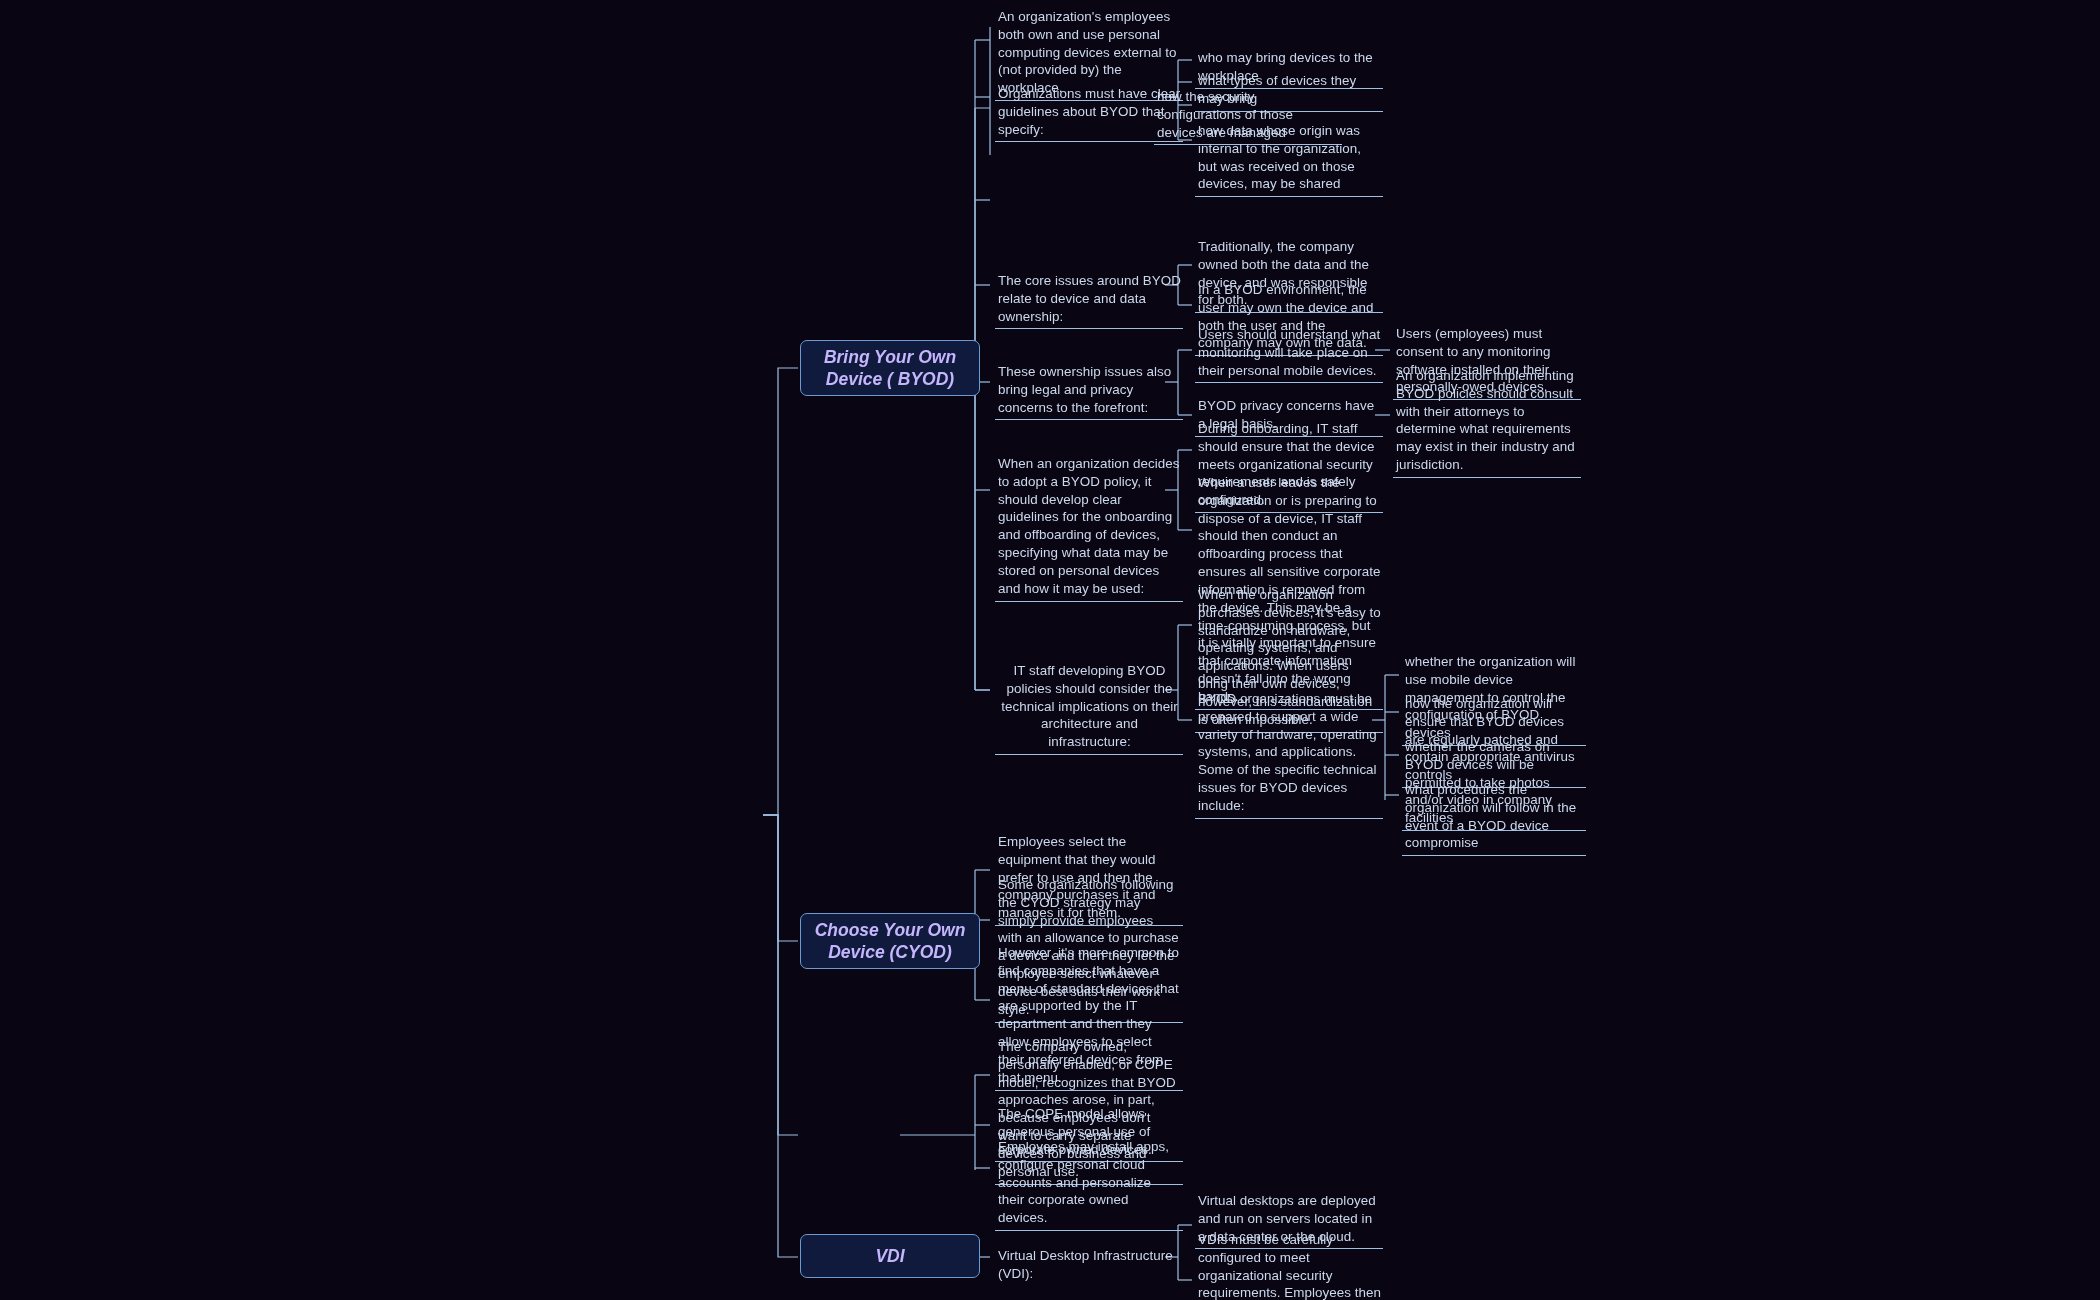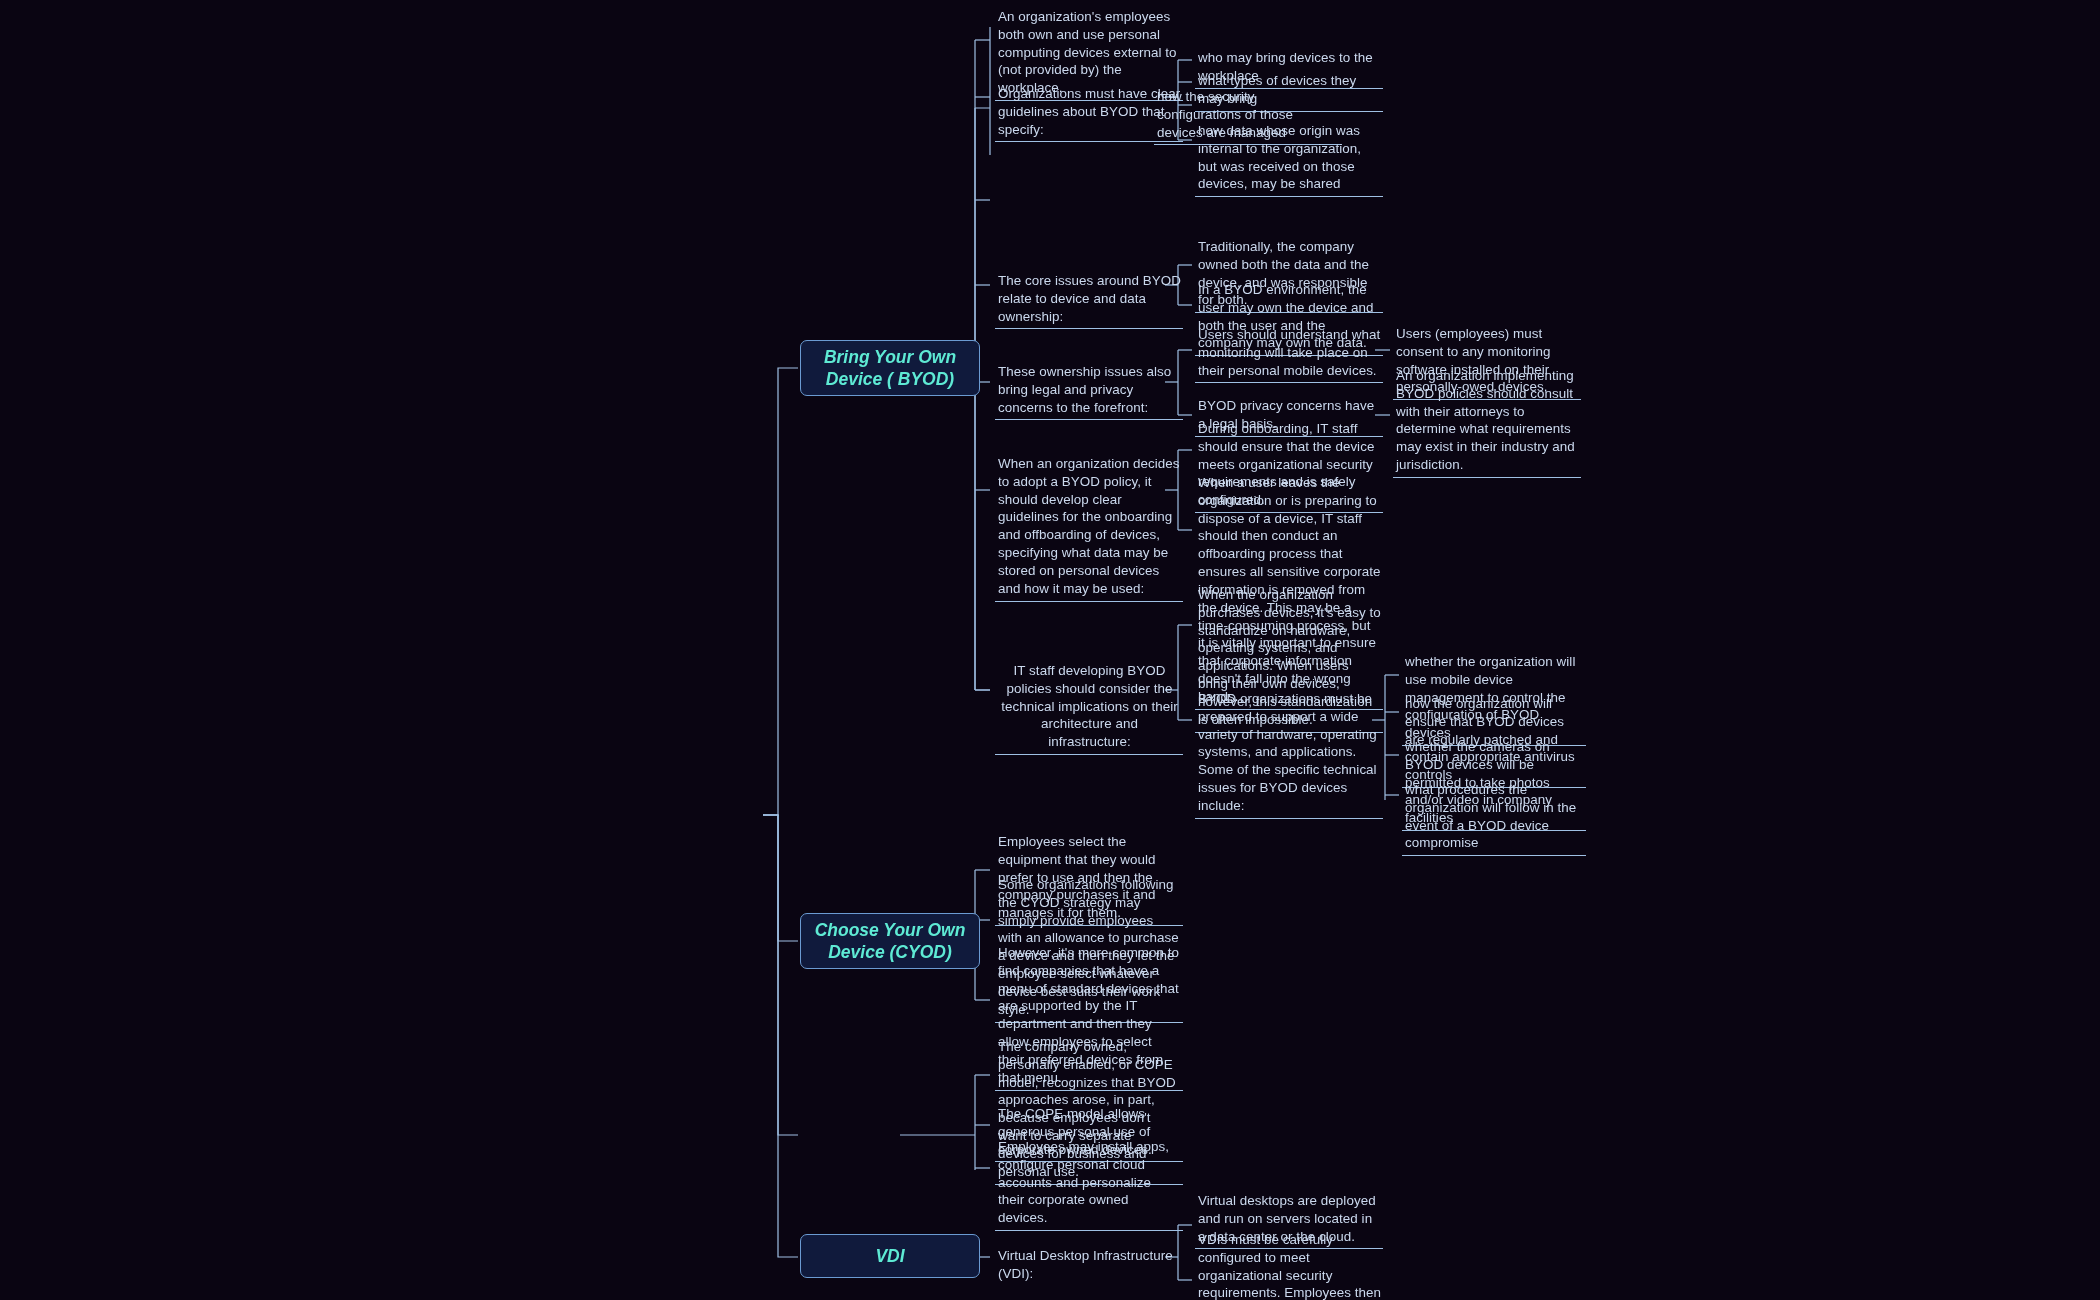--- a/index.html
+++ b/index.html
@@ -46,21 +46,21 @@
   }
   
   .node-branch {
     background: #101a3c;
     border: 1.5px solid #6b9bd2;
     border-radius: 7px;
     display: flex;
     align-items: center;
     justify-content: center;
     text-align: center;
-    color: #5eead4;
+    color: #c4b5fd;
     font-style: italic;
     font-weight: bold;
     font-size: 17.5px;
     line-height: 1.28;
     padding: 5px 9px;
   }
   
   .node-text {
     color: #cbd9ee;
     font-size: 13.4px;

